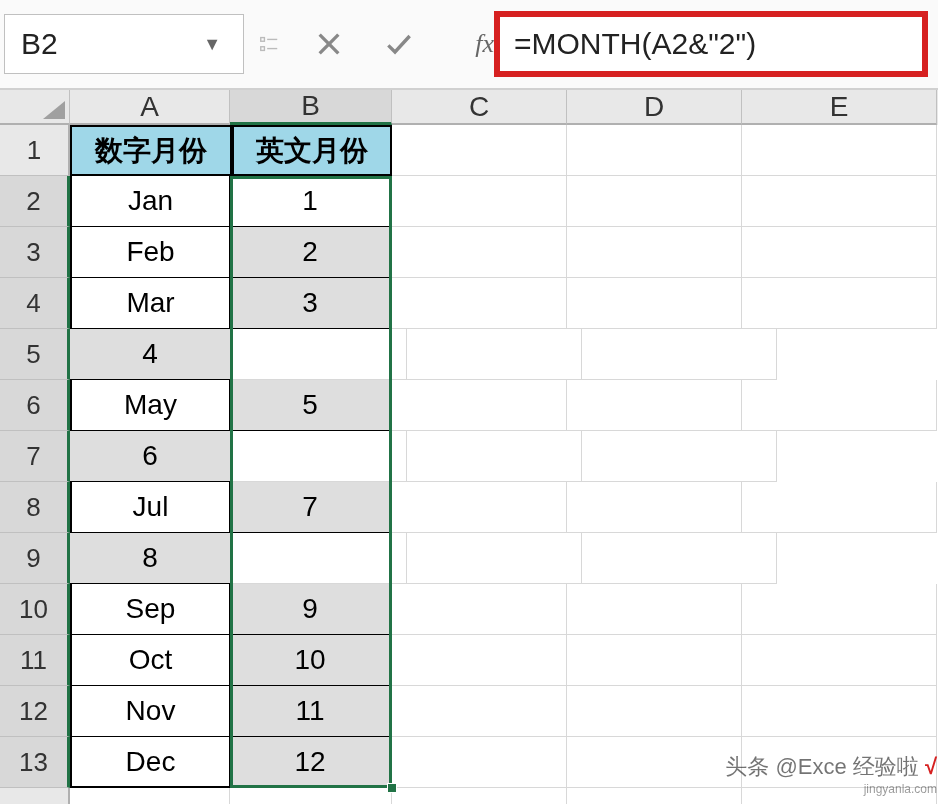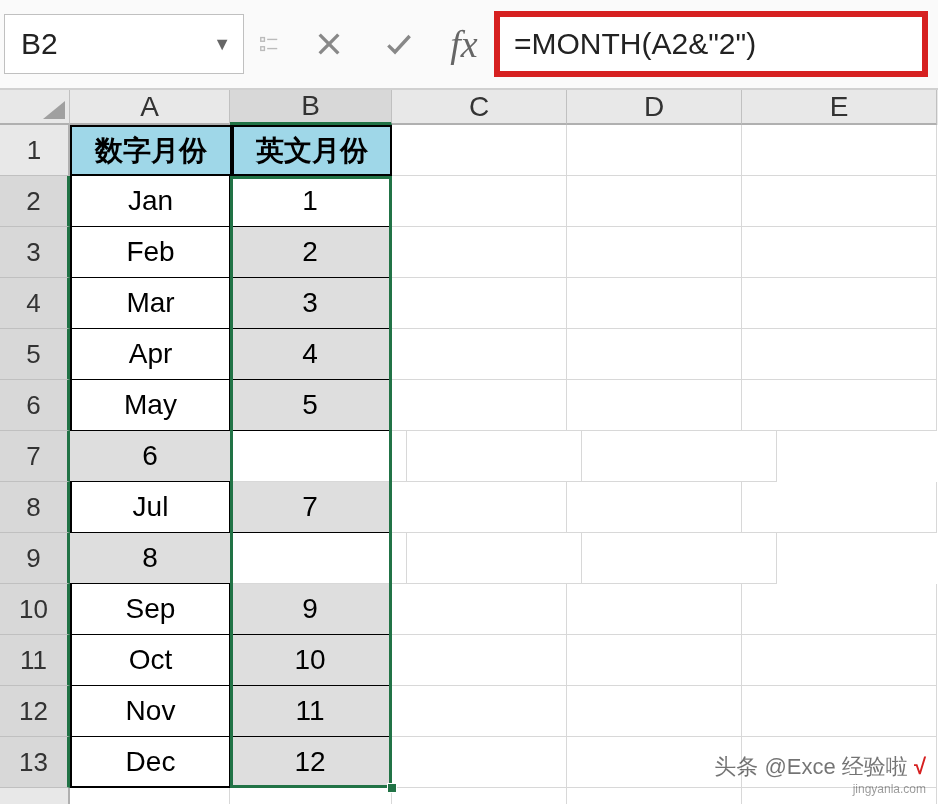--- a/index.html
+++ b/index.html
@@ -24,21 +24,21 @@
       padding: 0 4px;
     }
     .name-box {
       display: flex;
       align-items: center;
       justify-content: space-between;
       width: 240px;
       height: 60px;
       background: #ffffff;
       border: 1px solid #c0c0c0;
-      padding: 0 12px 0 16px;
+      padding: 0 22px 0 16px;
     }
     .name-box-text {
       font-size: 30px;
       color: #222;
     }
     .name-box-dropdown {
       color: #666;
       font-size: 18px;
     }
     .tool-icons {
@@ -62,24 +62,24 @@
       width: 32px;
       height: 32px;
     }
     .tool-icon-small svg {
       width: 22px;
       height: 22px;
     }
     .fx-label {
       font-style: italic;
       font-family: "Times New Roman", serif;
-      font-size: 38px;
+      font-size: 26px;
       color: #666;
       width: 60px;
-      text-align: center;
+      text-align: right;
     }
     .formula-input {
       flex: 1;
       height: 66px;
       border: 6px solid #d62020;
       background: #ffffff;
       display: flex;
       align-items: center;
       padding: 0 14px;
       font-size: 30px;
@@ -205,21 +205,21 @@
       position: absolute;
       width: 10px;
       height: 10px;
       background: #217346;
       border: 1px solid #fff;
       z-index: 12;
     }
     .watermark {
       position: absolute;
       bottom: 8px;
-      right: 12px;
+      right: 1px;
       font-size: 22px;
       color: rgba(0,0,0,0.55);
       z-index: 20;
       text-align: right;
     }
     .watermark-small {
       font-size: 12px;
       color: rgba(0,0,0,0.4);
     }
     .watermark .check {
@@ -305,21 +305,20 @@
       <div class="row-header active">4</div>
       <div class="cell cell-A data-cell-A">Mar</div>
       <div class="cell cell-B data-cell-B selected-fill">3</div>
       <div class="cell cell-C"></div>
       <div class="cell cell-D"></div>
       <div class="cell cell-E"></div>
     </div>
 
     <div class="row">
       <div class="row-header active">5</div>
-      <div class="cell cell-A data-cell-A">Apr</div>
       <div class="cell cell-B data-cell-B selected-fill">4</div>
       <div class="cell cell-C"></div>
       <div class="cell cell-D"></div>
       <div class="cell cell-E"></div>
     </div>
 
     <div class="row">
       <div class="row-header active">6</div>
       <div class="cell cell-A data-cell-A">May</div>
       <div class="cell cell-B data-cell-B selected-fill">5</div>

